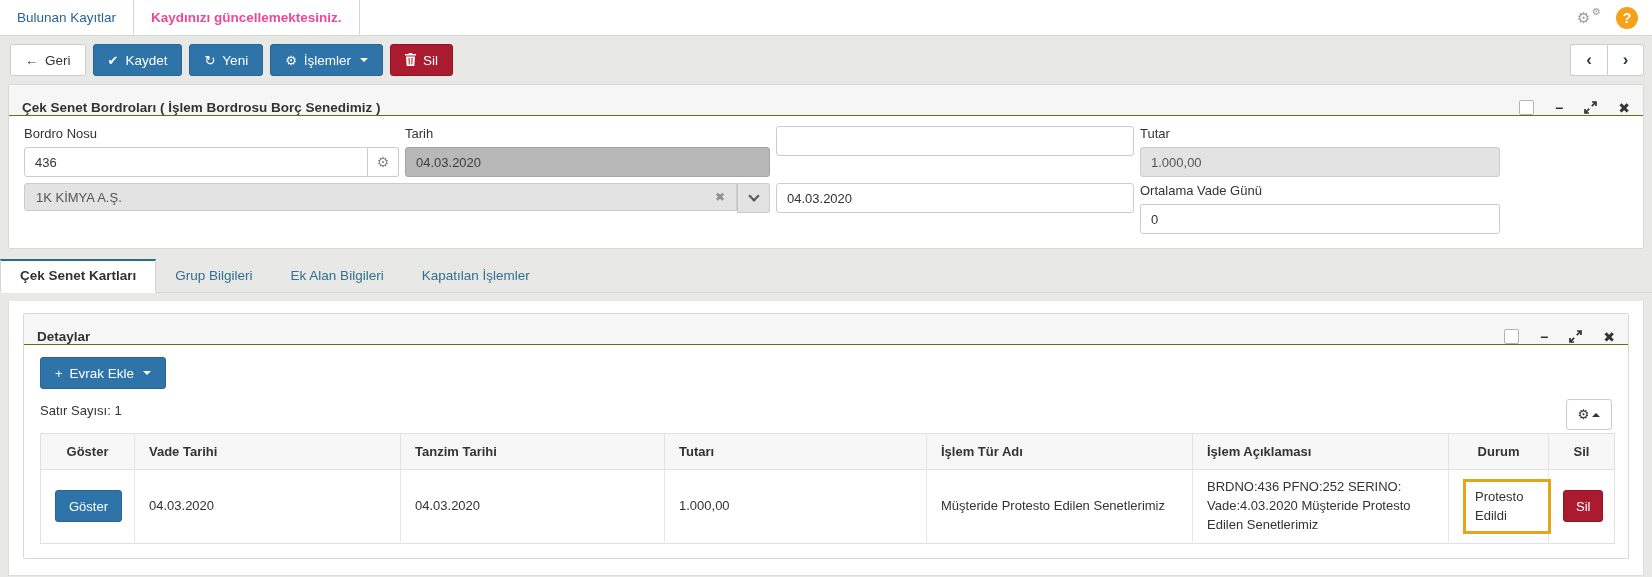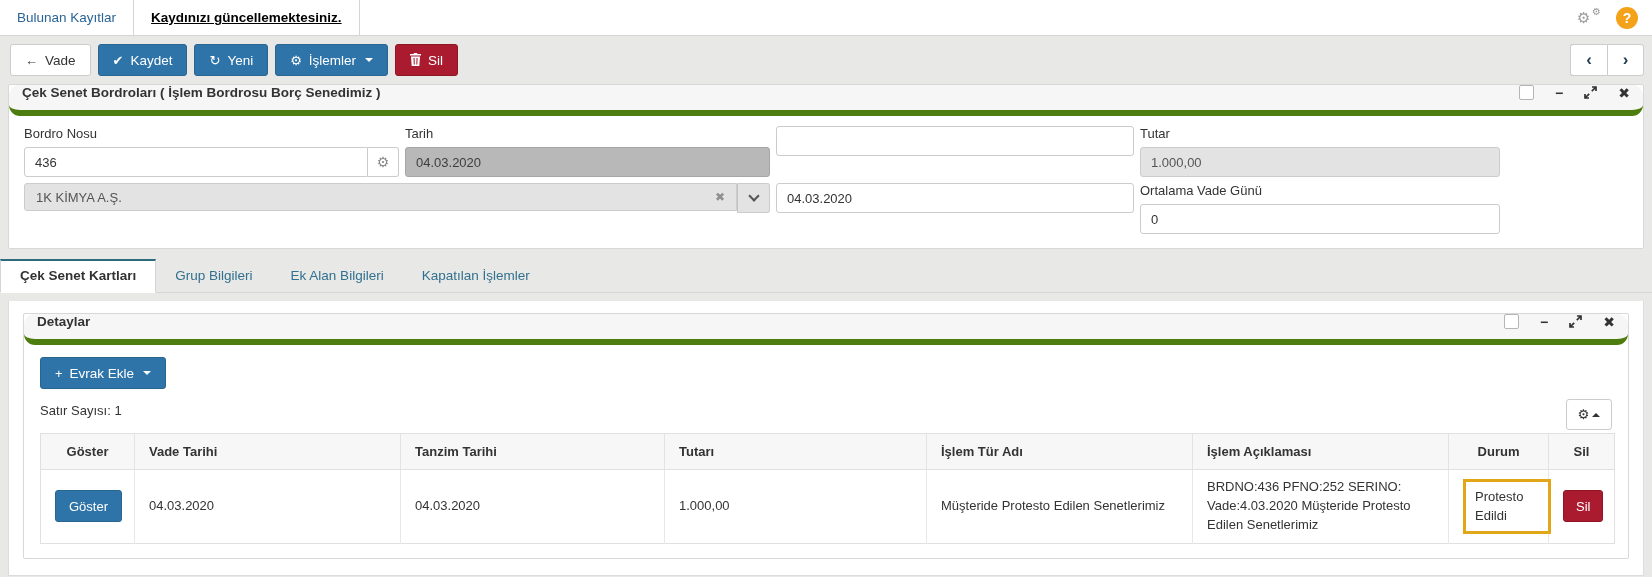--- a/index.html
+++ b/index.html
@@ -13,24 +13,23 @@
   
   .topbar {
     height: 36px; background: #fff; border-bottom: 1px solid #d5d5d5;
     display: flex; align-items: stretch;
   }
   .toptab {
     display: flex; align-items: center; padding: 0 17px; font-size: 13.5px; cursor: pointer;
   }
   .toptab.inactive { color: #2a6496; }
   .toptab.active {
-    color: #000000; font-weight: 700;
+    color: #ec4899; font-weight: 700;
     border-left: 1px solid #d5d5d5; border-right: 1px solid #d5d5d5;
     background: #fff;
-    text-decoration: underline;
   }
   .topbar-right { margin-left: auto; display: flex; align-items: center; gap: 15px; padding-right: 14px; }
   .gears-ic { position: relative; color: #9b9b9b; font-size: 15px; line-height: 1; cursor: pointer; width: 24px; }
   .gears-ic .g2 { position: absolute; font-size: 10px; right: 0; top: -3px; }
   .help-ic {
     width: 22px; height: 22px; border-radius: 50%; background: #f5a21b; color: #fff;
     font-weight: 700; font-size: 14px; display: flex; align-items: center; justify-content: center; cursor: pointer;
   }
   
   .toolbar { display: flex; align-items: center; padding: 8px 8px 8px 10px; gap: 7px; }
@@ -48,22 +47,22 @@
   .nav-btn {
     width: 37px; height: 32px; background: #fff; border: 1px solid #ccc; color: #1d3c52;
     font-size: 17px; font-weight: 700; cursor: pointer; display: flex; align-items: center; justify-content: center;
   }
   .nav-btn.prev { border-radius: 3px 0 0 3px; border-right-width: 0; }
   .nav-btn.next { border-radius: 0 3px 3px 0; }
   
   .wrapper { padding: 0 8px; }
   .panel { background: #fff; border: 1px solid #d8d8d8; border-radius: 2px; }
   .panel-header {
-    display: flex; align-items: flex-start; height: 31px; padding: 0 13px;
-    background: #f6f6f6; border-bottom: 6px solid #4d7c0f; border-radius: 11px;
+    display: flex; align-items: flex-end; height: 31px; padding: 0 13px;
+    background: #f6f6f6; border-bottom: 1px solid #4d7c0f;
   }
   .panel-title { font-weight: 700; font-size: 13.5px; }
   .panel-controls { margin-left: auto; display: flex; align-items: center; gap: 21px; }
   .chk { width: 15px; height: 15px; border: 1px solid #b5b5b5; border-radius: 2px; background: #fff; cursor: pointer; }
   .pc-ic { color: #333; font-weight: 700; font-size: 14px; line-height: 1; cursor: pointer; }
   .pc-ic svg { display: block; }
   
   .form-grid {
     width: 1530px; margin: 10px 15px 14px 15px;
     display: grid; grid-template-columns: 375px 365px 358px 360px; column-gap: 24px; row-gap: 9px; gap: 6px;
@@ -149,21 +148,21 @@
     <span class="gears-ic">
       <span>⚙</span><span class="g2">⚙</span>
     </span>
     <span class="help-ic">?</span>
   </div>
 </header>
 
 <div class="toolbar">
   <button class="btn btn-default">
     <span class="ic">←</span>
-    <span>Vade</span>
+    <span>Geri</span>
   </button>
   <button class="btn btn-primary">
     <span class="ic">✔</span>
     <span>Kaydet</span>
   </button>
   <button class="btn btn-primary">
     <span class="ic">↻</span>
     <span>Yeni</span>
   </button>
   <button class="btn btn-primary">

